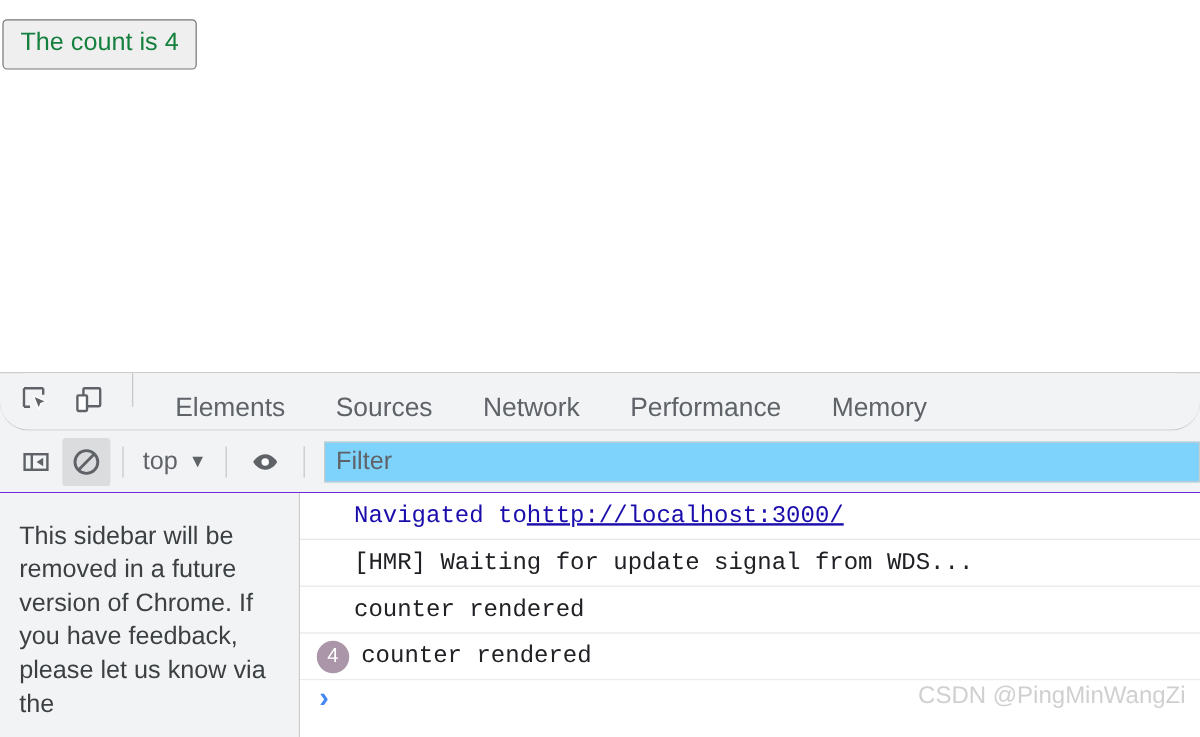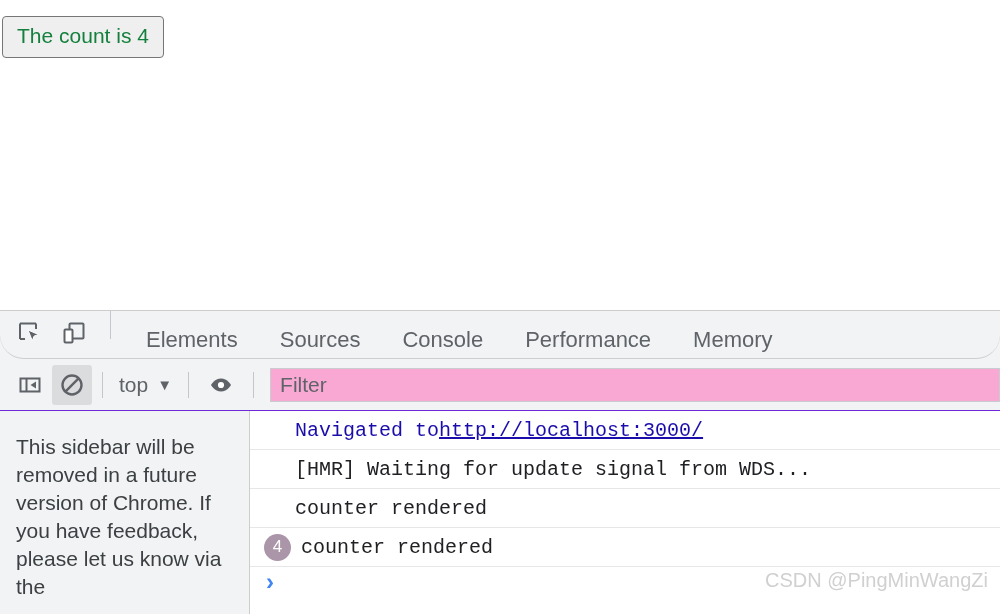--- a/index.html
+++ b/index.html
@@ -139,21 +139,21 @@
   #context-selector-label {
     font-family: "Liberation Sans", sans-serif;
     font-size: 21px;
     color: #5f6368;
   }
   #filter-input {
     flex: 1;
     height: 34px;
     margin-left: 6px;
     margin-right: 0;
-    background: #f9a8d4;
+    background: #7dd3fc;
     border: 1px solid #c9ccce;
     box-sizing: border-box;
     display: flex;
     align-items: center;
     padding-left: 9px;
   }
   #filter-input-placeholder {
     font-family: "Liberation Sans", sans-serif;
     font-size: 21px;
     color: #5f6368;
@@ -270,21 +270,21 @@
       <svg width="26" height="26" viewBox="0 0 26 26">
         <rect x="8.5" y="3.5" width="14" height="15" rx="1" fill="none" stroke="#5f6368" stroke-width="2"></rect>
         <rect x="3.5" y="9.5" width="8" height="13" rx="1" fill="#ffffff" stroke="#5f6368" stroke-width="2"></rect>
       </svg>
     </div>
 
     <div class="tb-divider"></div>
 
     <div class="panel-tab">Elements</div>
     <div class="panel-tab">Sources</div>
-    <div class="panel-tab">Console</div>
+    <div class="panel-tab">Network</div>
     <div class="panel-tab">Performance</div>
     <div class="panel-tab">Memory</div>
   </div>
 
   <div id="console-toolbar">
 
     <div class="tb-icon-btn" id="sidebar-toggle-button">
       <svg width="26" height="26" viewBox="0 0 26 26">
         <rect x="3.5" y="6.5" width="19" height="13" fill="none" stroke="#5f6368" stroke-width="2"></rect>
         <path d="M9.5 6.5 V19.5" stroke="#5f6368" stroke-width="2"></path>

